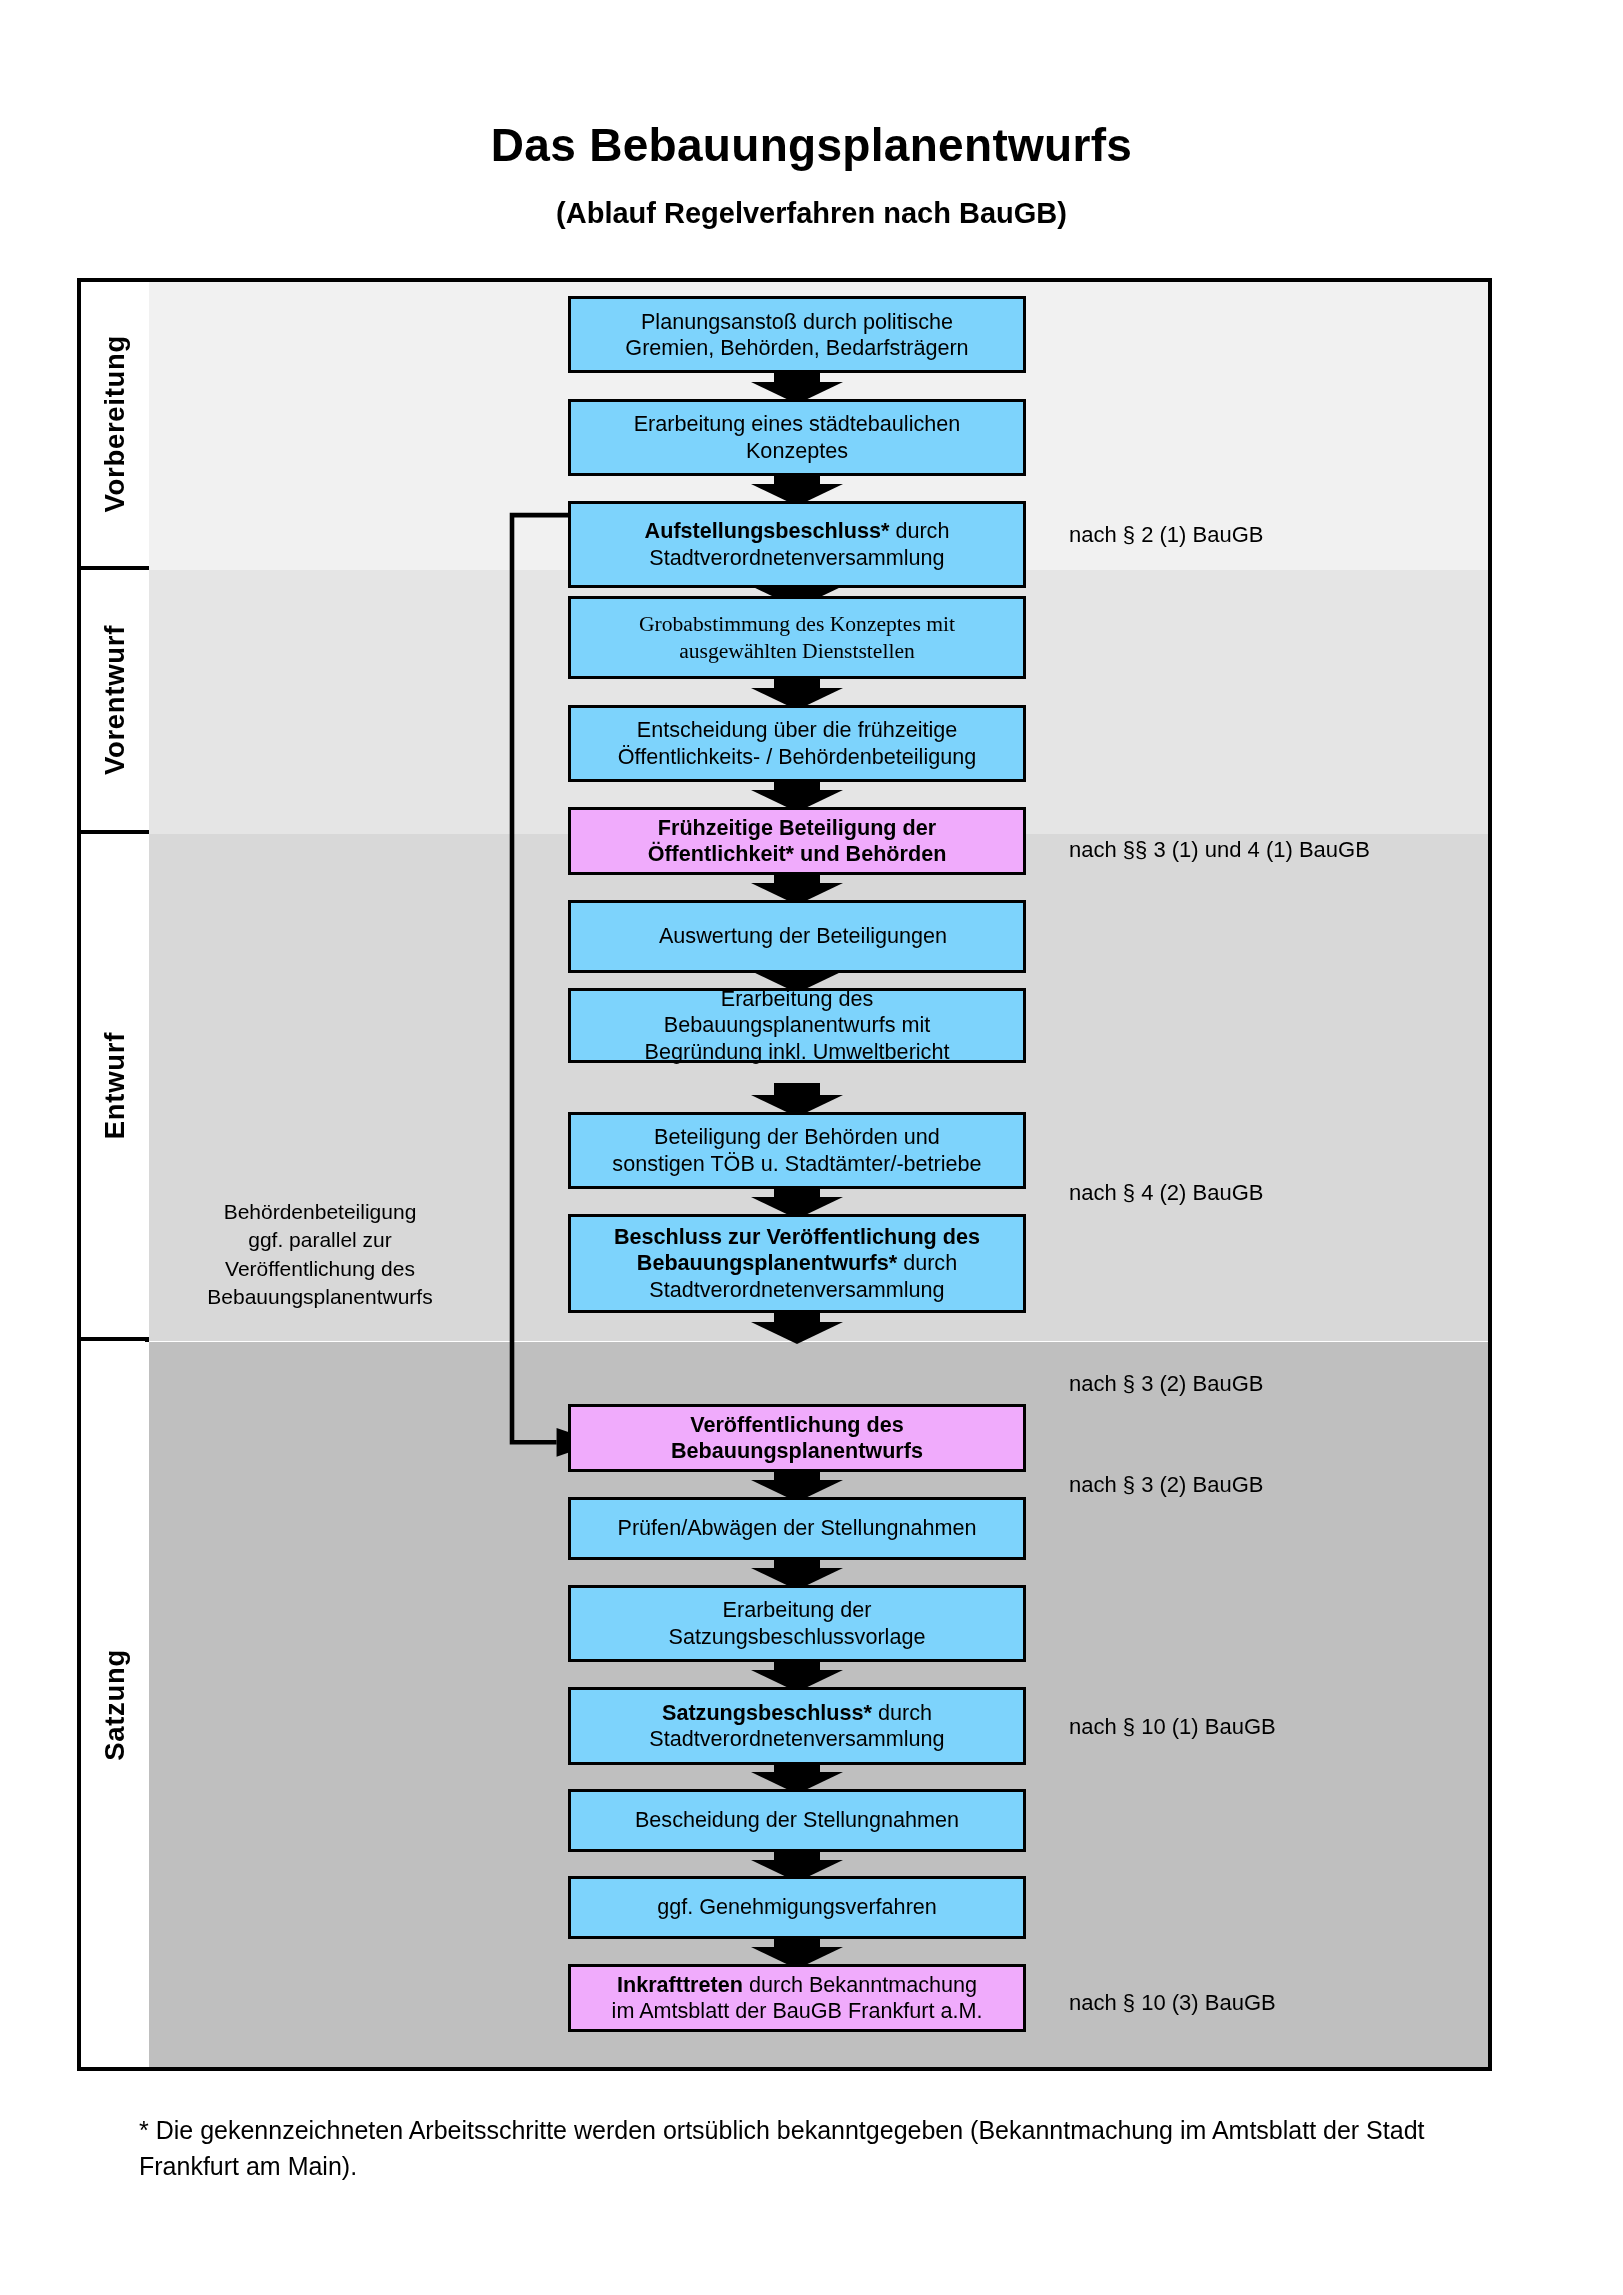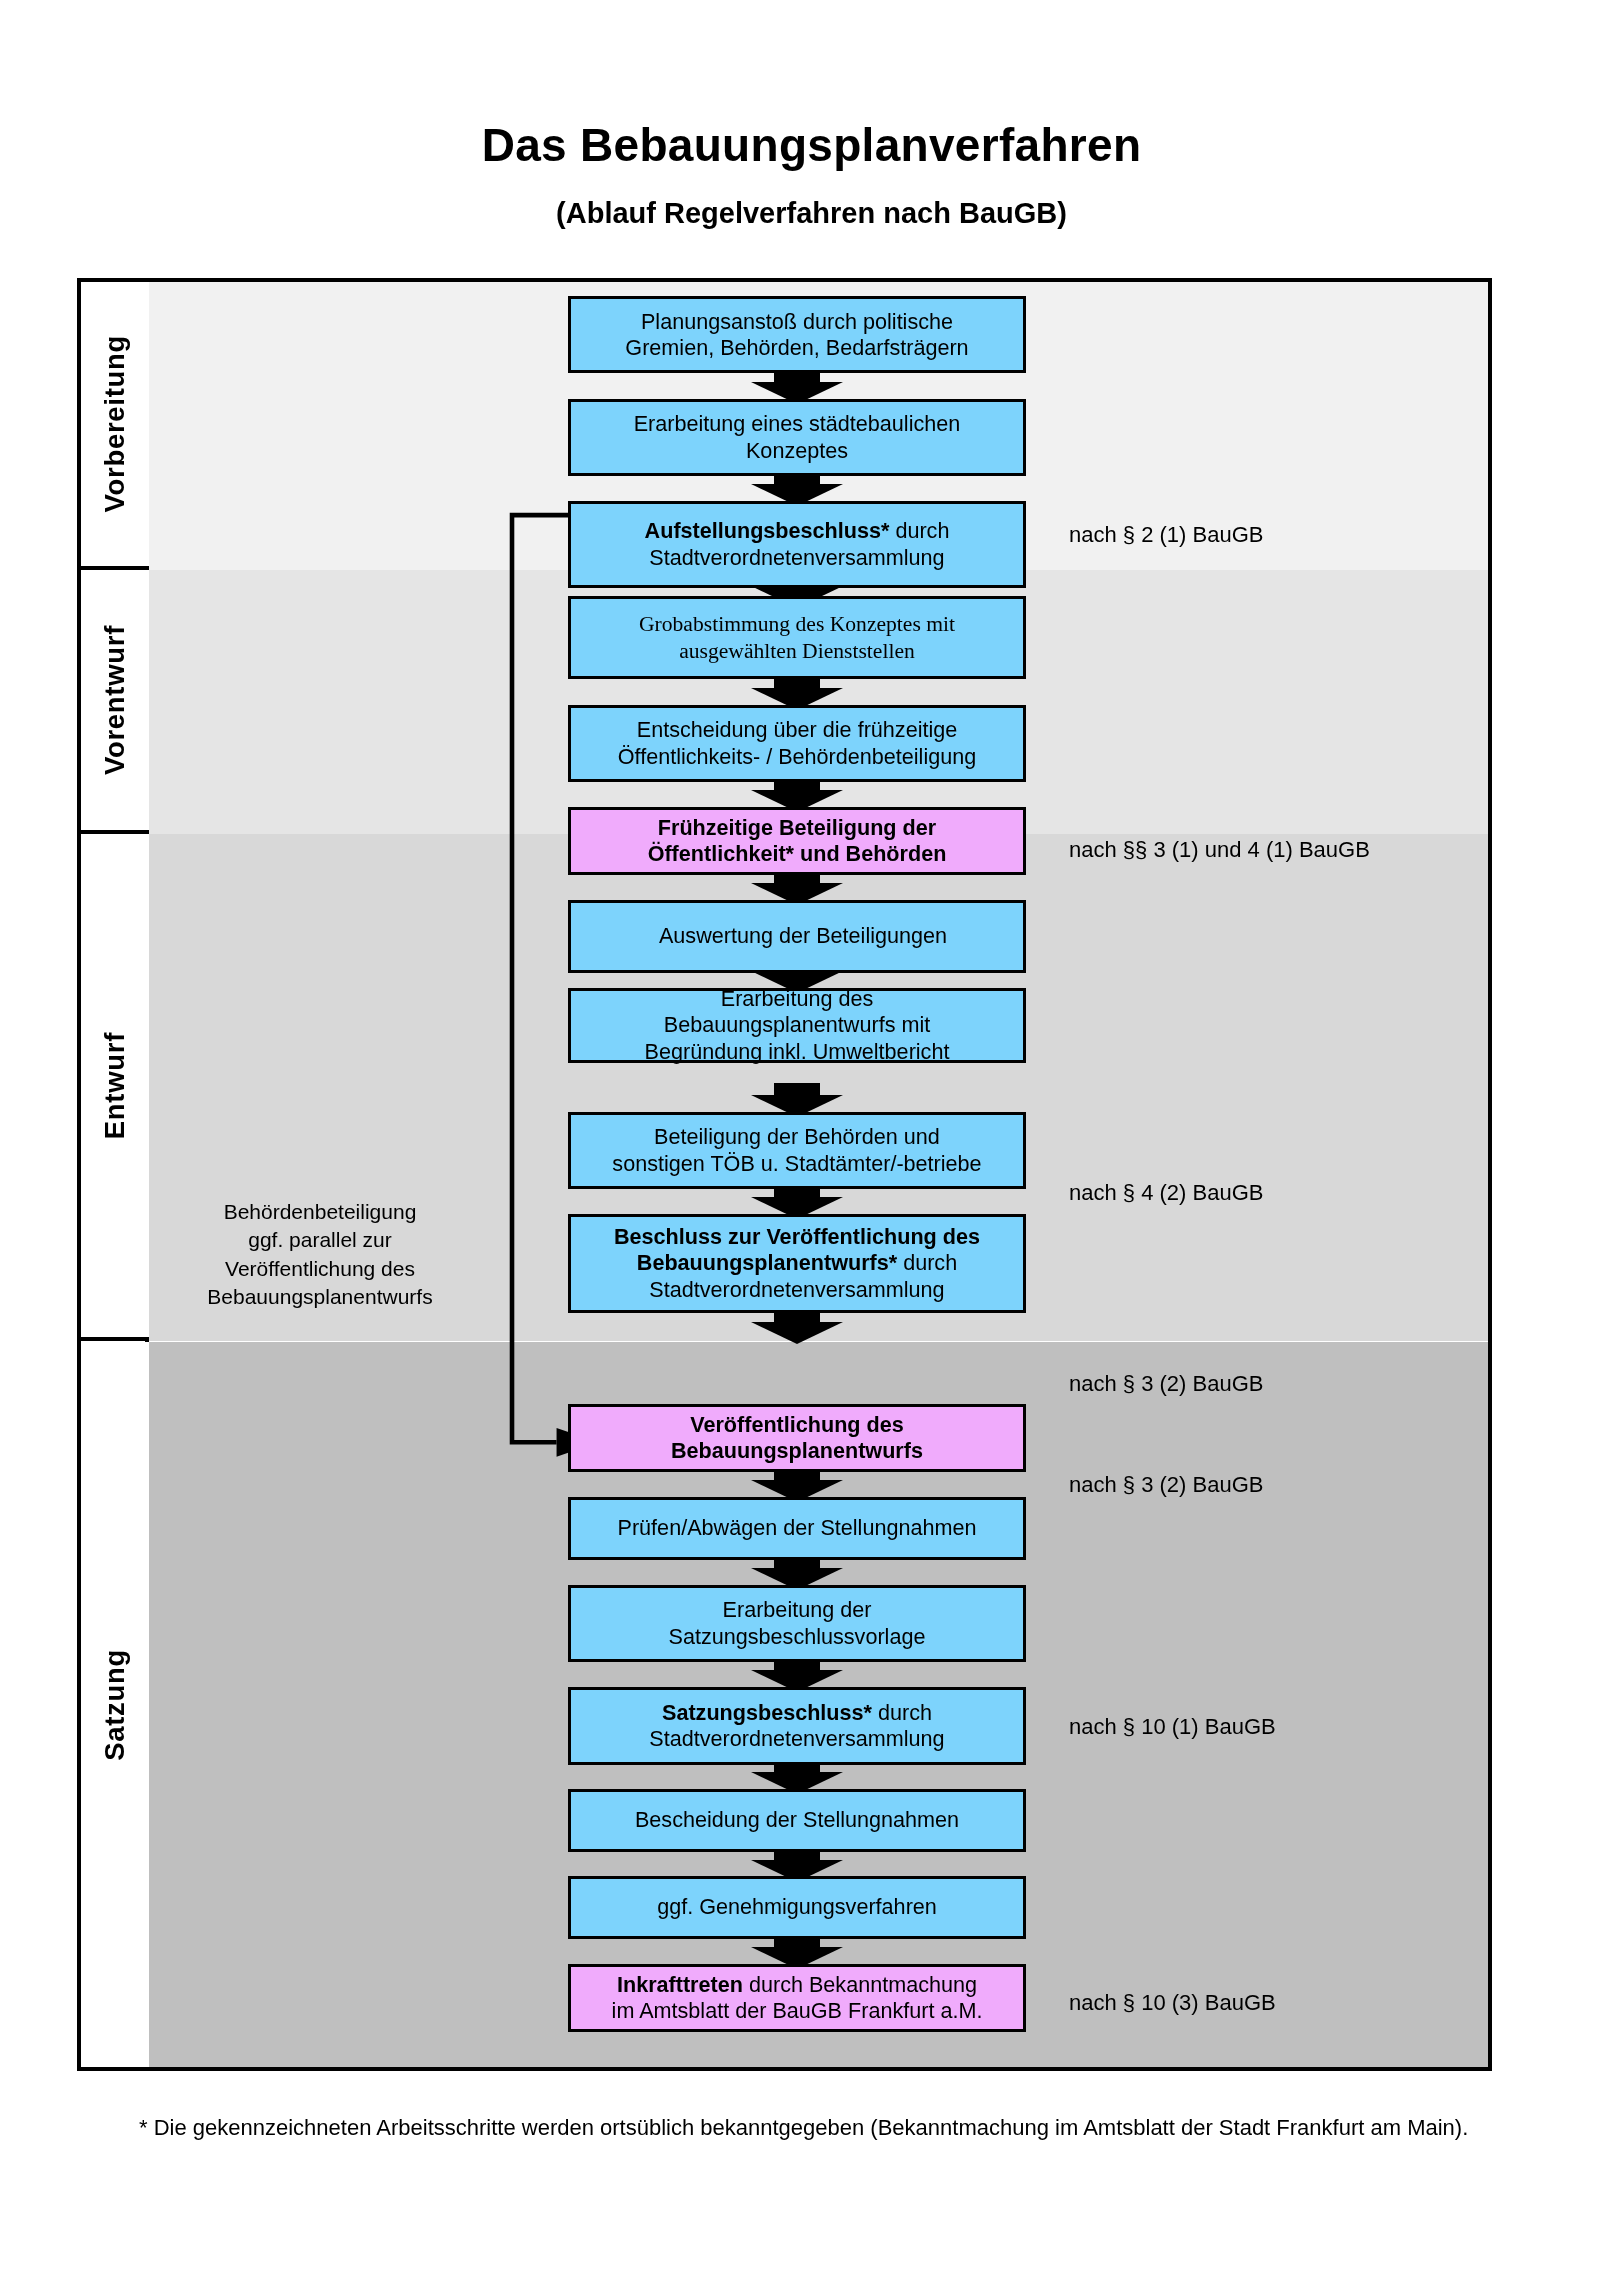--- a/index.html
+++ b/index.html
@@ -107,28 +107,28 @@
     position:absolute; left:85px; width:308px;
     font-size:21px; line-height:1.35; text-align:center; z-index:5;
   }
 
   
   #connector{position:absolute; left:0; top:0; width:100%; height:100%; z-index:3; pointer-events:none;}
 
   
   #footnote{
     position:absolute; left:139px; top:2112px; width:1355px;
-    font-size:22px; line-height:1.45;
+    font-size:25px; line-height:1.45;
   }
 </style>
 </head>
 <body>
 
 <div id="title-block">
-  <div id="doc-title">Das Bebauungsplanverfahren</div>
+  <div id="doc-title">Das Bebauungsplanentwurfs</div>
   <div id="doc-subtitle">(Ablauf Regelverfahren nach BauGB)</div>
 </div>
 
 <div id="chart-frame">
 
   <div class="band" style="top:0px;height:288px;background:#f1f1f1;"></div>
   <div class="band" style="top:288px;height:264px;background:#e5e5e5;"></div>
   <div class="band" style="top:552px;height:507px;background:#d8d8d8;"></div>
   <div class="band" style="top:1060px;height:725px;background:#bfbfbf;"></div>
 

